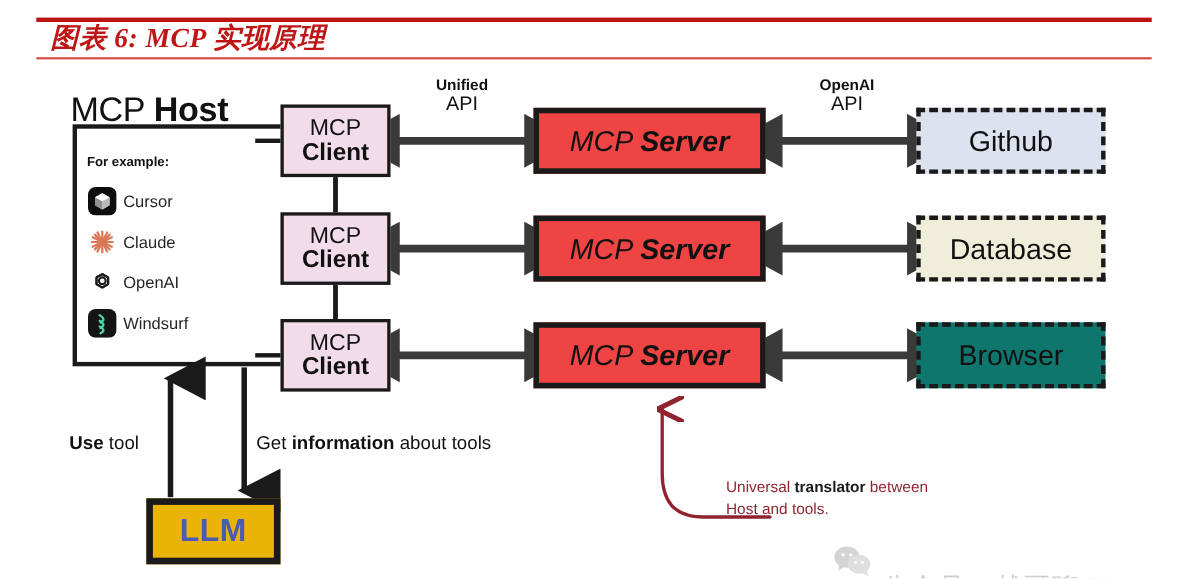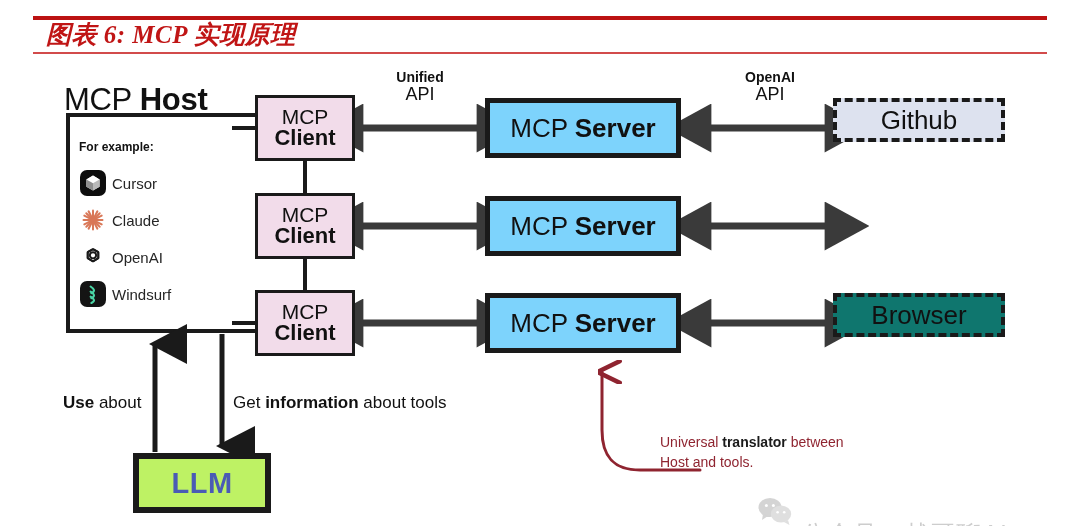--- a/index.html
+++ b/index.html
@@ -100,39 +100,40 @@
     align-items: center;
     justify-content: center;
     line-height: 1.03;
     z-index: 4;
   }
   .client-box .l1 { font-size: 21px; color: #111111; }
   .client-box .l2 { font-size: 22px; font-weight: bold; color: #111111; }
 
   .server-box {
     position: absolute;
-    width: 196px; height: 60px;
-    background: #7dd3fc;
+    width: 211px; height: 60px;
+    background: #ef4444;
     border: 5px solid #1a1a1a;
     box-sizing: border-box;
     display: flex;
     align-items: center;
     justify-content: center;
     z-index: 4;
+    font-style: italic;
   }
   .server-box .txt {
     font-size: 26px;
     color: #111111;
     white-space: nowrap;
   }
   .server-box .txt b { font-weight: bold; }
 
   .res-box {
     position: absolute;
-    width: 172px; height: 44px;
+    width: 172px; height: 60px;
     border: 4px dashed #1a1a1a;
     box-sizing: border-box;
     display: flex;
     align-items: center;
     justify-content: center;
     z-index: 4;
   }
   .res-box .txt {
     font-size: 26px;
     color: #111111;
@@ -168,22 +169,22 @@
     position: absolute;
     font-size: 17px;
     color: #111111;
     white-space: nowrap;
   }
   .bot-label b { font-weight: bold; margin-top: 36px; }
 
   .llm-box {
     position: absolute;
     left: 133px; top: 453px;
-    width: 138px; height: 60px;
-    background: #bef264;
+    width: 122px; height: 60px;
+    background: #eab308;
     border: 6px solid #1a1a1a;
     box-sizing: border-box;
     display: flex;
     align-items: center;
     justify-content: center;
     z-index: 4;
   }
   .llm-box .txt {
     font-size: 29px;
     font-weight: bold;
@@ -323,20 +324,23 @@
   </div>
   <div class="server-box" style="left:485px; top:196px;">
     <span class="txt"><span>MCP </span><b>Server</b></span>
   </div>
   <div class="server-box" style="left:485px; top:293px;">
     <span class="txt"><span>MCP </span><b>Server</b></span>
   </div>
 
   <div class="res-box" style="left:833px; top:98px; background:#dde2ef;">
     <span class="txt">Github</span>
+  </div>
+  <div class="res-box" style="left:833px; top:196px; background:#eeeedb;">
+    <span class="txt">Database</span>
   </div>
   <div class="res-box" style="left:833px; top:293px; background:#0f766e;">
     <span class="txt">Browser</span>
   </div>
 
   <div class="api-label" style="left:355px; top:70px; width:130px;">
     <span class="k">Unified</span>
     <span class="v">API</span>
   </div>
   <div class="api-label" style="left:705px; top:70px; width:130px;">
@@ -375,21 +379,21 @@
       <line x1="710" y1="323" x2="826" y2="323"></line>
     </g>
 
     <line x1="155" y1="452" x2="155" y2="344" stroke="#1a1a1a" stroke-width="5" marker-end="url(#ahBlackUp)"></line>
 
     <line x1="222" y1="334" x2="222" y2="446" stroke="#1a1a1a" stroke-width="5" marker-end="url(#ahBlackDown)"></line>
 
     <path d="M700,470 L640,470 C612,470 602,455 602,430 L602,372" fill="none" stroke="#8f2430" stroke-width="3" stroke-linecap="round" marker-end="url(#ahRed)"></path>
   </svg>
 
-  <div class="bot-label" style="left:63px; top:393px;"><b>Use</b><span> about</span></div>
+  <div class="bot-label" style="left:63px; top:393px;"><b>Use</b><span> tool</span></div>
 
   <div class="bot-label" style="left:233px; top:393px;"><span>Get </span><b>information</b><span> about tools</span></div>
 
   <div class="llm-box">
     <span class="txt">LLM</span>
   </div>
 
   <div class="annot">
     <span>Universal </span><b>translator</b><span> between</span><br>
     <span>Host and tools.</span>

